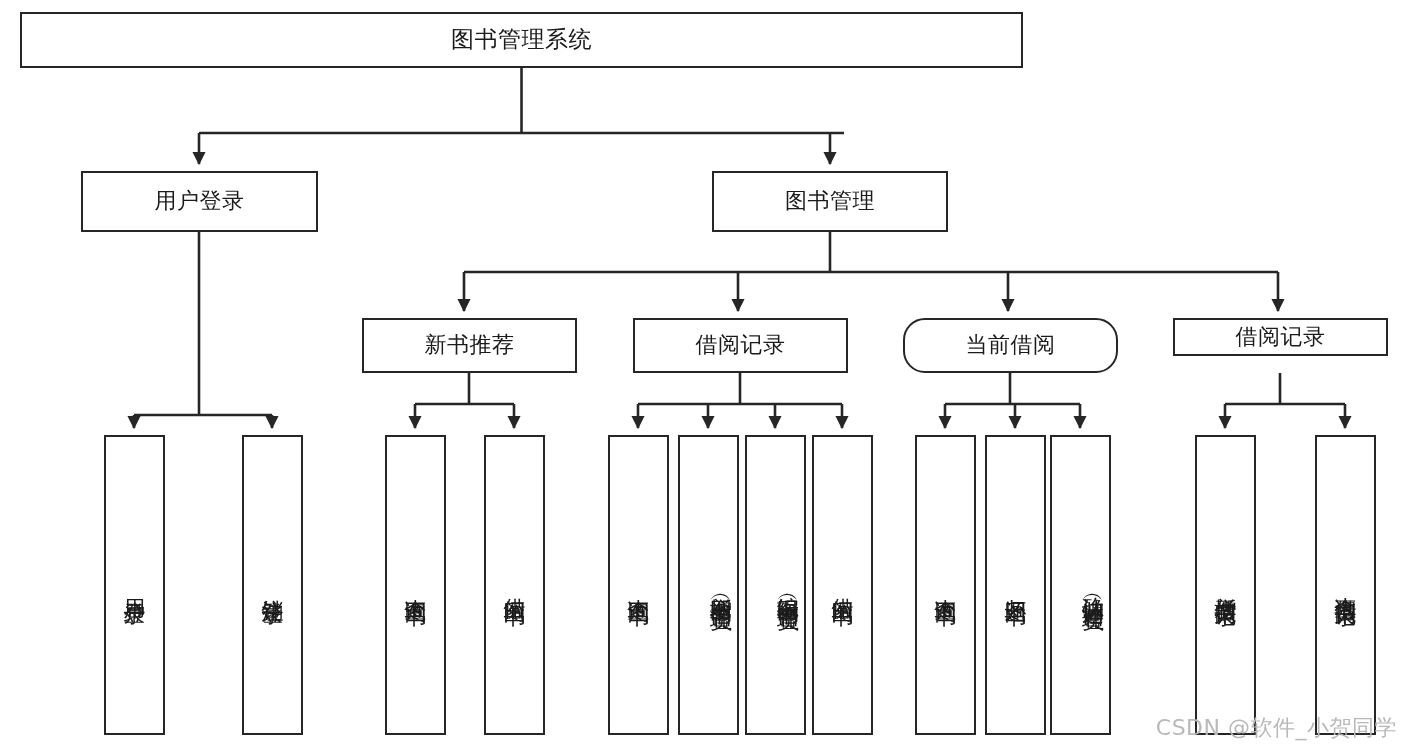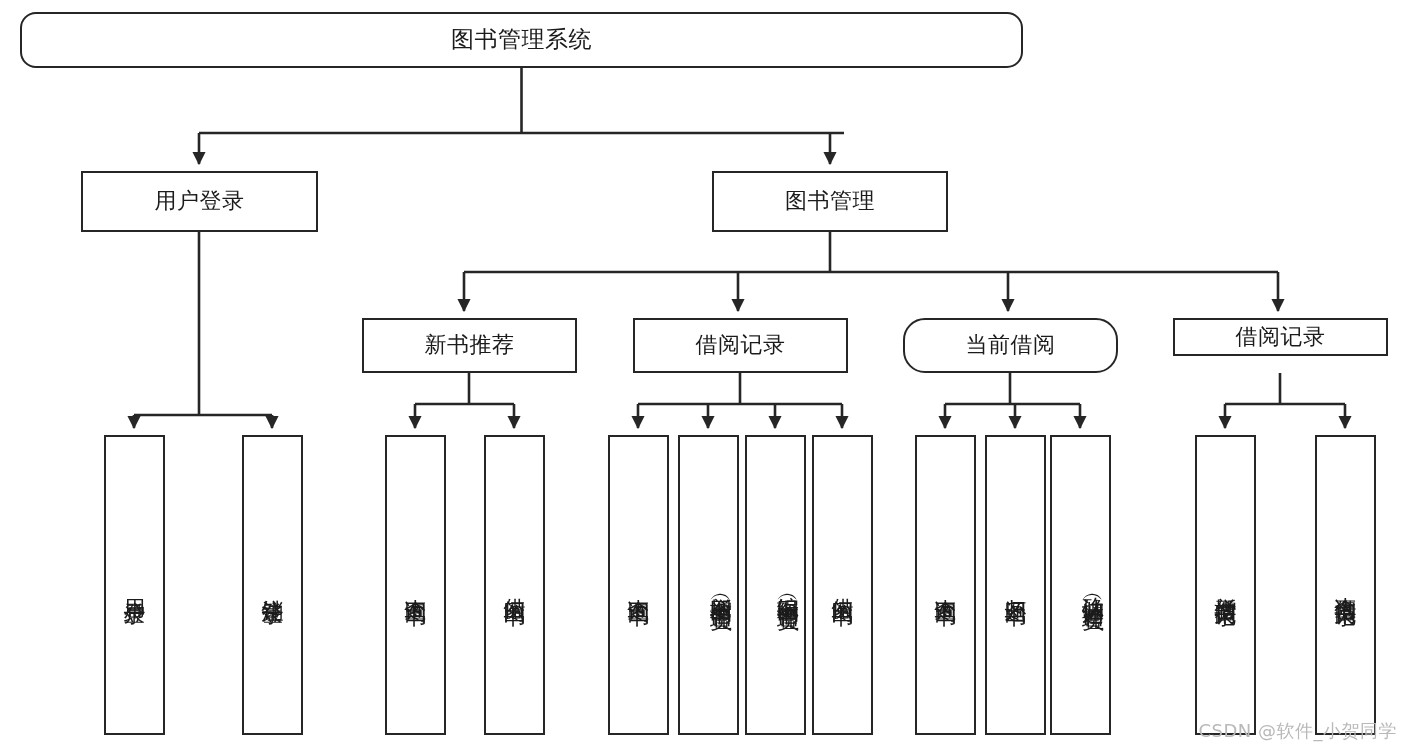--- a/index.html
+++ b/index.html
@@ -54,21 +54,21 @@
     align-items: flex-start;
     padding-top: 6px;
   }
   #root-node {
     font-size: 23px;
   }
   .watermark {
     position: absolute;
     right: 8px;
     bottom: 4px;
-    font-size: 18px;
+    font-size: 22px;
     color: #b9b9b9;
     white-space: nowrap;
     letter-spacing: 0.5px;
   }
 </style>
 </head>
 <body>
 
 <div id="diagram-root">
 
@@ -115,21 +115,21 @@
       <path d="M 1015 404 L 1015 428" marker-end="url(#arrow)"></path>
       <path d="M 1080 404 L 1080 428" marker-end="url(#arrow)"></path>
 
       <path d="M 1280 373 L 1280 404"></path>
       <path d="M 1225 404 L 1345 404"></path>
       <path d="M 1225 404 L 1225 428" marker-end="url(#arrow)"></path>
       <path d="M 1345 404 L 1345 428" marker-end="url(#arrow)"></path>
     </g>
   </svg>
 
-  <div class="node node-h" id="root-node" style="left:20px; top:12px; width:1003px; height:56px;border-radius:16px;">
+  <div class="node node-h" id="root-node" style="left:20px; top:12px; width:1003px; height:56px;">
     <span>图书管理系统</span>
   </div>
 
   <div class="node node-h" style="left:81px; top:171px; width:237px; height:61px;">
     <span>用户登录</span>
   </div>
   <div class="node node-h" style="left:712px; top:171px; width:236px; height:61px;">
     <span>图书管理</span>
   </div>
 

